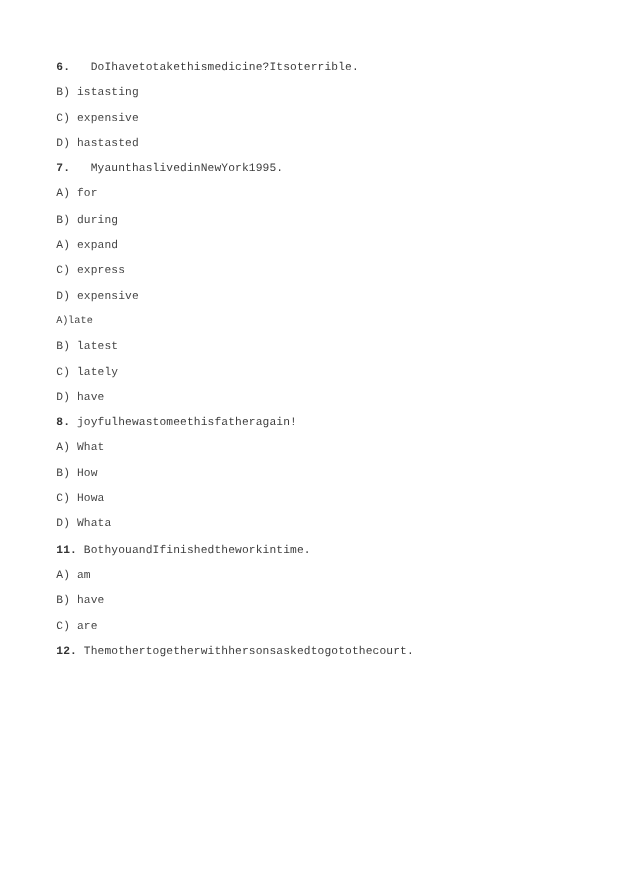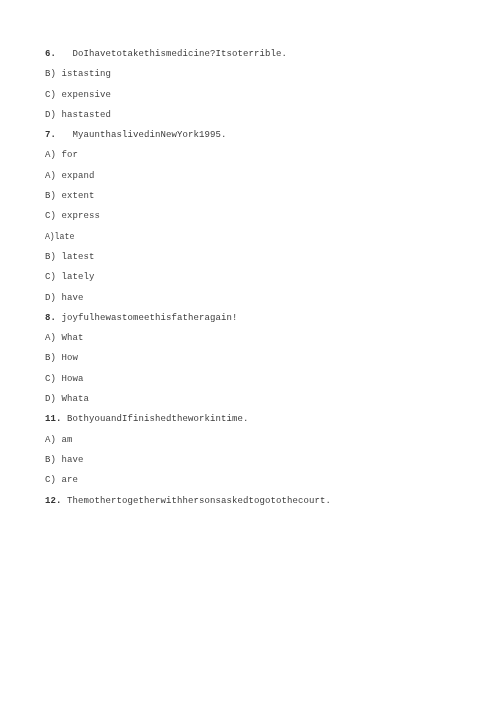--- a/index.html
+++ b/index.html
@@ -84,23 +84,24 @@
 <body>
 
 <div id="page">
   <div class="content" id="question-list">
       <div class="line question"><span class="qnum">6.</span><span>   </span><span class="qtext">DoIhavetotakethismedicine?Itsoterrible.</span></div>
       <div class="line option"><span class="olabel">B)</span><span> </span><span class="otext">istasting</span></div>
       <div class="line option"><span class="olabel">C)</span><span> </span><span class="otext">expensive</span></div>
       <div class="line option"><span class="olabel">D)</span><span> </span><span class="otext">hastasted</span></div>
       <div class="line question"><span class="qnum">7.</span><span>   </span><span class="qtext">MyaunthaslivedinNewYork1995.</span></div>
       <div class="line option"><span class="olabel">A)</span><span> </span><span class="otext">for</span></div>
+      <div class="line option"><span class="olabel">B)</span><span> </span><span class="otext">during</span></div>
       <div class="line option"><span class="olabel">A)</span><span> </span><span class="otext">expand</span></div>
-      <div class="line option"><span class="olabel">B)</span><span> </span><span class="otext">extent</span></div>
       <div class="line option"><span class="olabel">C)</span><span> </span><span class="otext">express</span></div>
+      <div class="line option"><span class="olabel">D)</span><span> </span><span class="otext">expensive</span></div>
       <div class="line option tight"><span class="olabel">A)</span><span></span><span class="otext">late</span></div>
       <div class="line option"><span class="olabel">B)</span><span> </span><span class="otext">latest</span></div>
       <div class="line option"><span class="olabel">C)</span><span> </span><span class="otext">lately</span></div>
       <div class="line option"><span class="olabel">D)</span><span> </span><span class="otext">have</span></div>
       <div class="line question"><span class="qnum">8.</span><span> </span><span class="qtext">joyfulhewastomeethisfatheragain!</span></div>
       <div class="line option"><span class="olabel">A)</span><span> </span><span class="otext">What</span></div>
       <div class="line option"><span class="olabel">B)</span><span> </span><span class="otext">How</span></div>
       <div class="line option"><span class="olabel">C)</span><span> </span><span class="otext">Howa</span></div>
       <div class="line option"><span class="olabel">D)</span><span> </span><span class="otext">Whata</span></div>
       <div class="line question"><span class="qnum">11.</span><span> </span><span class="qtext">BothyouandIfinishedtheworkintime.</span></div>

